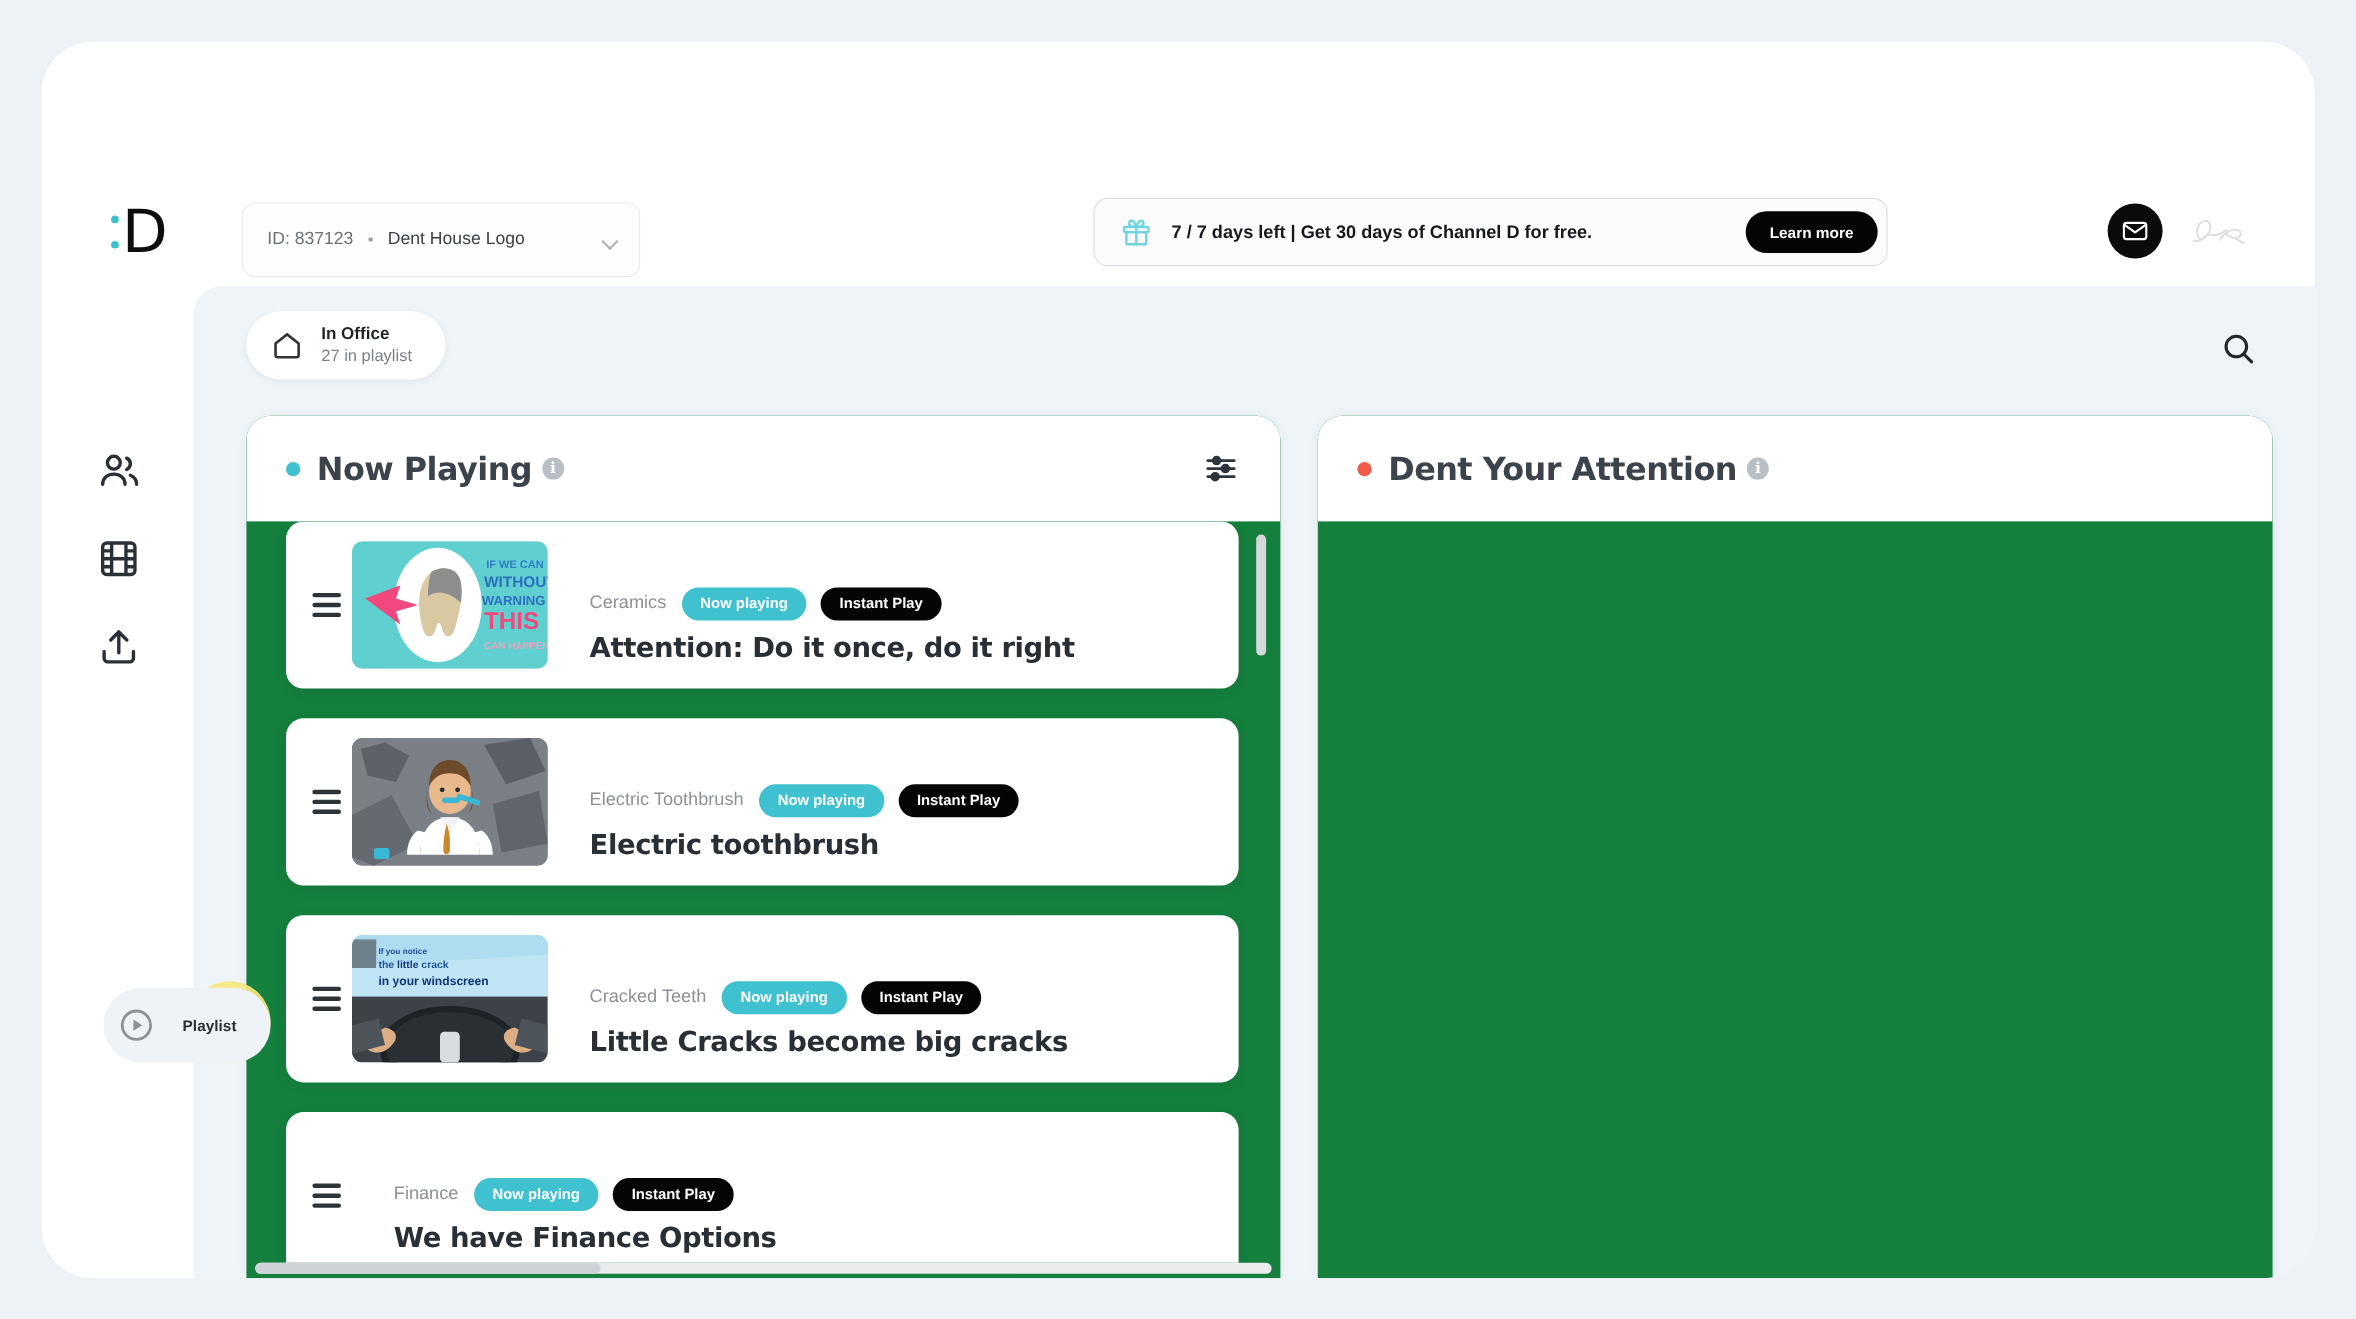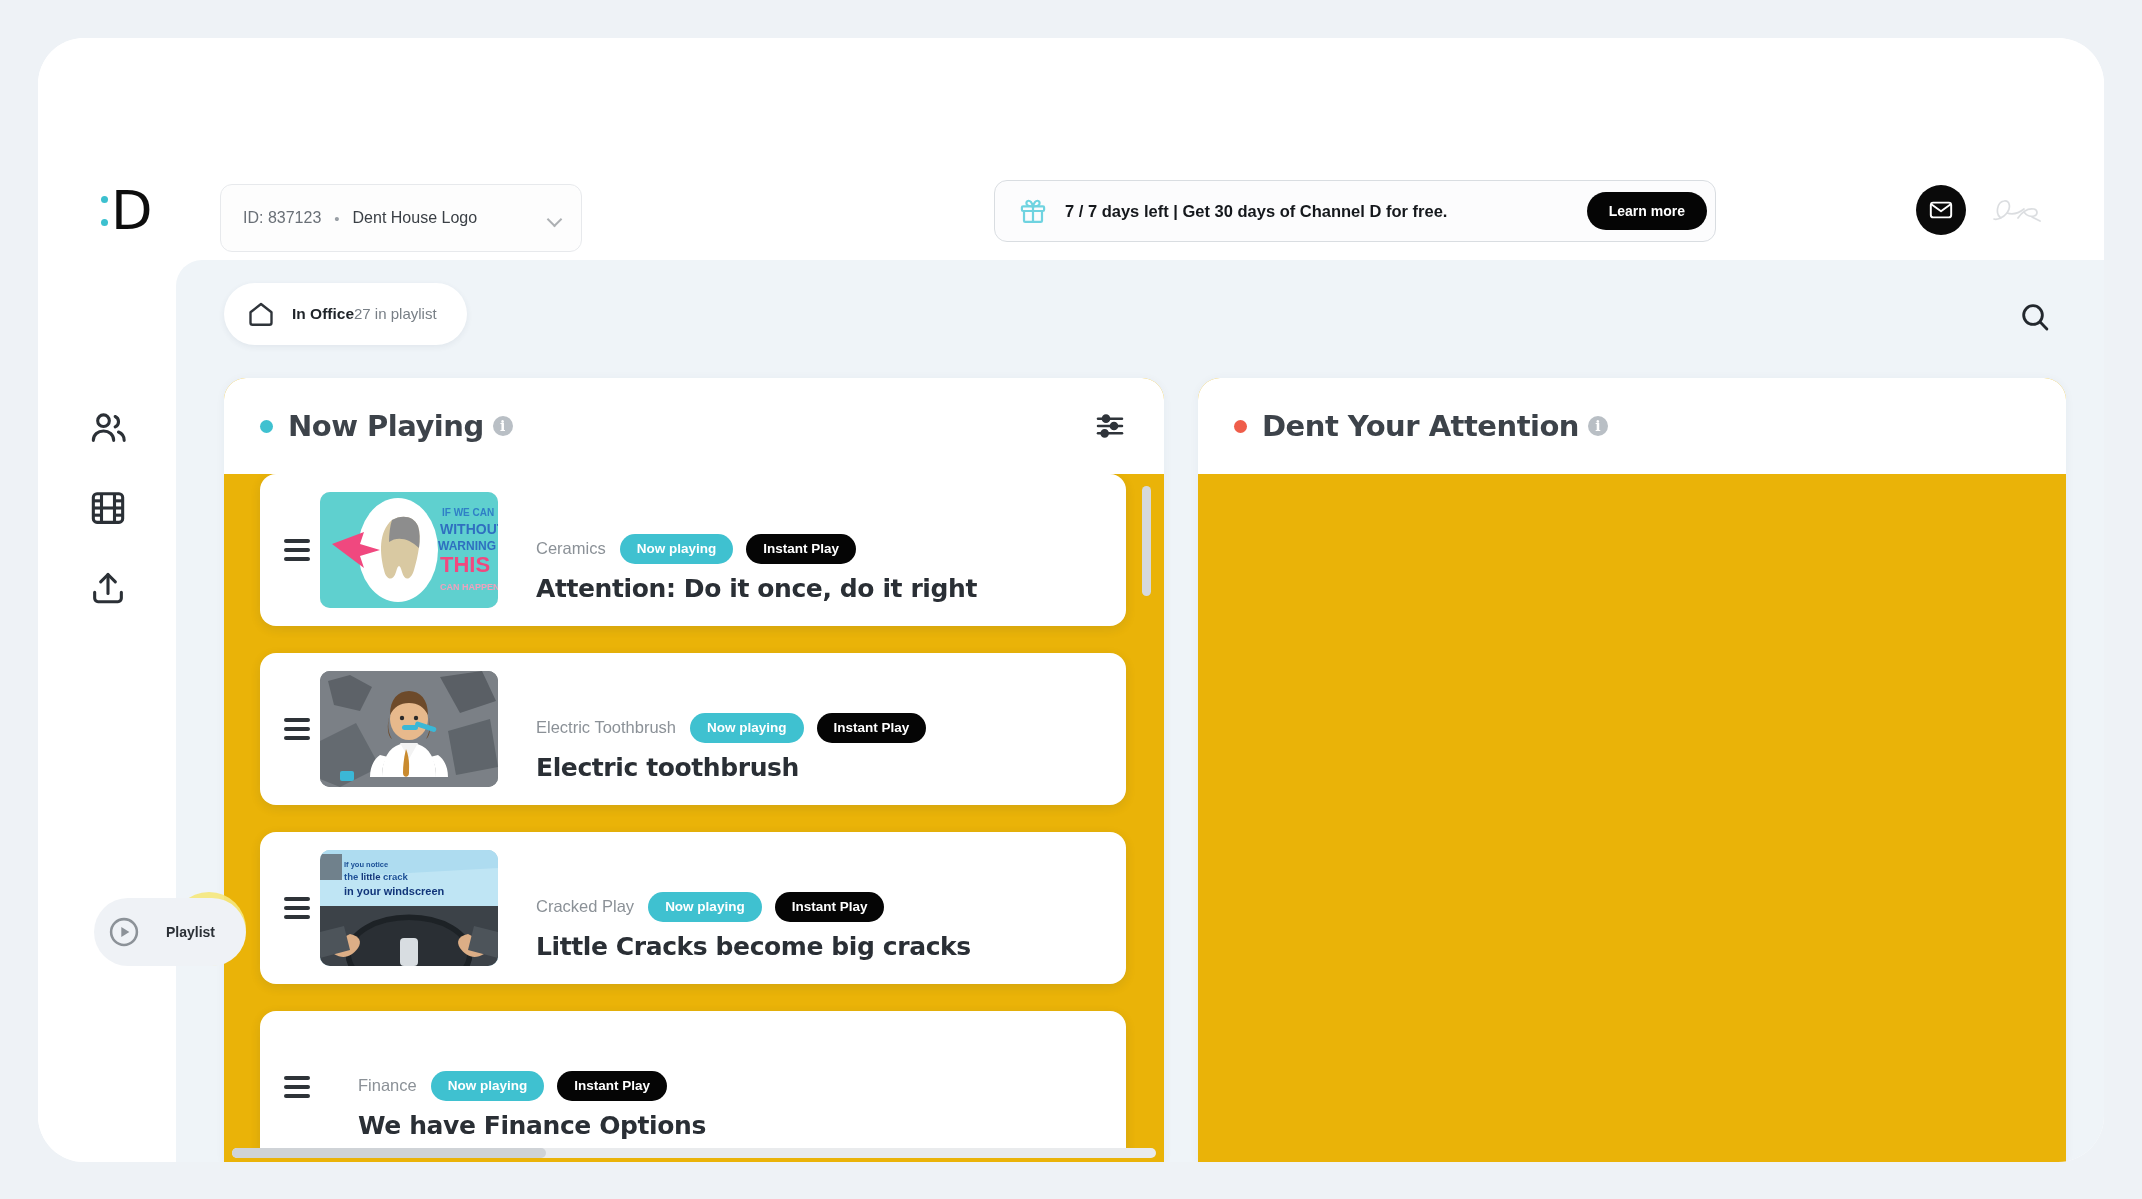--- a/index.html
+++ b/index.html
@@ -191,21 +191,21 @@
     height: 62px;
     background: #ffffff;
     border-radius: 999px;
     display: flex;
     align-items: center;
     padding: 0 30px 0 22px;
     box-shadow: 0 2px 6px rgba(40,60,90,.07);
     cursor: pointer;
   }
   .home-icon { width: 30px; height: 30px; margin-right: 16px; flex: 0 0 30px; }
-  .crumb-text { display: flex; flex-direction: row; line-height: 1.28; }
+  .crumb-text { display: flex; flex-direction: column; line-height: 1.28; }
   .crumb-title { font-size: 15.5px; font-weight: bold; color: #1f2429; white-space: nowrap; }
   .crumb-sub { font-size: 15px; color: #787f86; white-space: nowrap; }
 
   .search-btn {
     position: absolute;
     right: 52px;
     top: 40px;
     width: 34px;
     height: 34px;
     cursor: pointer;
@@ -216,21 +216,21 @@
     position: absolute;
     left: 48px;
     top: 118px;
     right: 38px;
     bottom: 0;
     display: flex;
     gap: 34px;
   }
 
   .panel {
-    background: #eab308;
+    background: #15803d;
     border-radius: 22px 22px 0 0;
     position: relative;
     box-shadow: 0 1px 10px rgba(40,60,90,.05);
     overflow: hidden;
   }
   .panel-left  { width: 940px; flex: 0 0 940px; }
   .panel-right { flex: 1; }
 
   .panel-head {
     position: absolute;
@@ -631,21 +631,21 @@
       <ellipse cx="89" cy="104" rx="58" ry="34" fill="none" stroke="#1d2226" stroke-width="11"></ellipse>
       <ellipse cx="89" cy="104" rx="58" ry="34" fill="#2a2f34"></ellipse>
       <rect x="80" y="88" width="18" height="28" rx="4" fill="#d8dde1"></rect>
       <path d="M30 84 c-8 4-14 10-16 20 c10 6 18 2 24-6 c4-6 2-12-8-14z" fill="#dcae86"></path>
       <path d="M148 84 c8 4 14 10 16 20 c-10 6-18 2-24-6 c-4-6-2-12 8-14z" fill="#dcae86"></path>
       <path d="M0 82 L24 76 L30 100 L0 108Z" fill="#4d545a"></path>
       <path d="M178 82 L154 76 L148 100 L178 108Z" fill="#4d545a"></path>
     </svg>
               </span>
               <span class="track-meta"><span class="meta-row">
-                  <span class="category">Cracked Play</span>
+                  <span class="category">Cracked Teeth</span>
                   <span class="pill pill-now">Now playing</span>
                   <span class="pill pill-instant">Instant Play</span>
                 </span><span class="track-title">Little Cracks become big cracks</span></span>
             </div>
             <div class="track-card">
               <span class="drag-handle">
                 <i></i>
                 <i></i>
                 <i></i>
               </span>

